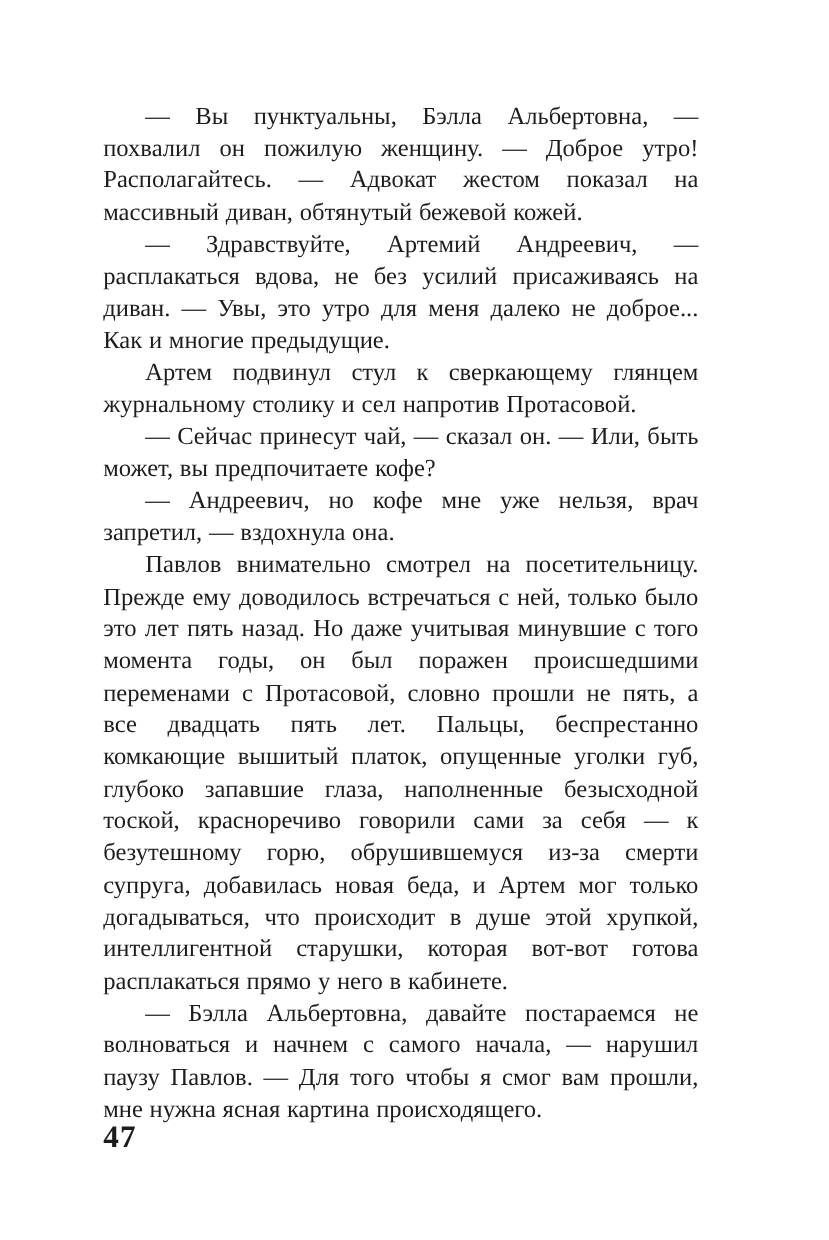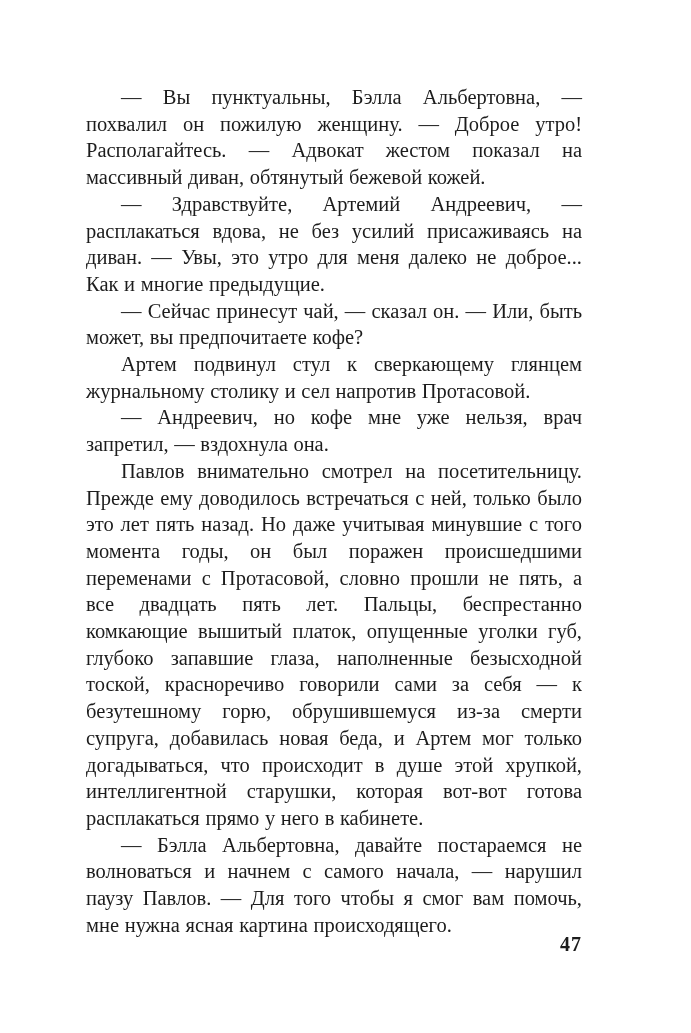--- a/index.html
+++ b/index.html
@@ -33,34 +33,34 @@
   .text-block p {
     margin: 0;
     padding: 0;
     text-indent: 35px;
   }
   .page-number {
     position: absolute;
     top: 933px;
     left: 86px;
     width: 496px;
-    text-align: right;
-    font-size: 20px;
+    text-align: left;
+    font-size: 26px;
     font-weight: bold;
     color: #1c1c1c;
     letter-spacing: 1px;
   }
 </style>
 </head>
 <body>
 
 <div class="book-page">
   <div class="text-block">
     <p>— Вы пунктуальны, Бэлла Альбертовна, — похвалил он пожилую женщину. — Доброе утро! Располагайтесь. — Адвокат жестом показал на массивный диван, обтянутый бежевой кожей.</p>
     <p>— Здравствуйте, Артемий Андреевич, — расплакаться вдова, не без усилий присаживаясь на диван. — Увы, это утро для меня далеко не доброе... Как и многие предыдущие.</p>
+    <p>Артем подвинул стул к сверкающему глянцем журнальному столику и сел напротив Протасовой.</p>
     <p>— Сейчас принесут чай, — сказал он. — Или, быть может, вы предпочитаете кофе?</p>
-    <p>Артем подвинул стул к сверкающему глянцем журнальному столику и сел напротив Протасовой.</p>
     <p>— Андреевич, но кофе мне уже нельзя, врач запретил, — вздохнула она.</p>
     <p>Павлов внимательно смотрел на посетительницу. Прежде ему доводилось встречаться с ней, только было это лет пять назад. Но даже учитывая минувшие с того момента годы, он был поражен происшедшими переменами с Протасовой, словно прошли не пять, а все двадцать пять лет. Пальцы, беспрестанно комкающие вышитый платок, опущенные уголки губ, глубоко запавшие глаза, наполненные безысходной тоской, красноречиво говорили сами за себя — к безутешному горю, обрушившемуся из-за смерти супруга, добавилась новая беда, и Артем мог только догадываться, что происходит в душе этой хрупкой, интеллигентной старушки, которая вот-вот готова расплакаться прямо у него в кабинете.</p>
-    <p>— Бэлла Альбертовна, давайте постараемся не волноваться и начнем с самого начала, — нарушил паузу Павлов. — Для того чтобы я смог вам помочь, мне нужна ясная картина происходящего.</p>
+    <p>— Бэлла Альбертовна, давайте постараемся не волноваться и начнем с самого начала, — нарушил паузу Павлов. — Для того чтобы я смог вам прошли, мне нужна ясная картина происходящего.</p>
   </div>
   <div class="page-number">47</div>
 </div>
 
 </body></html>

